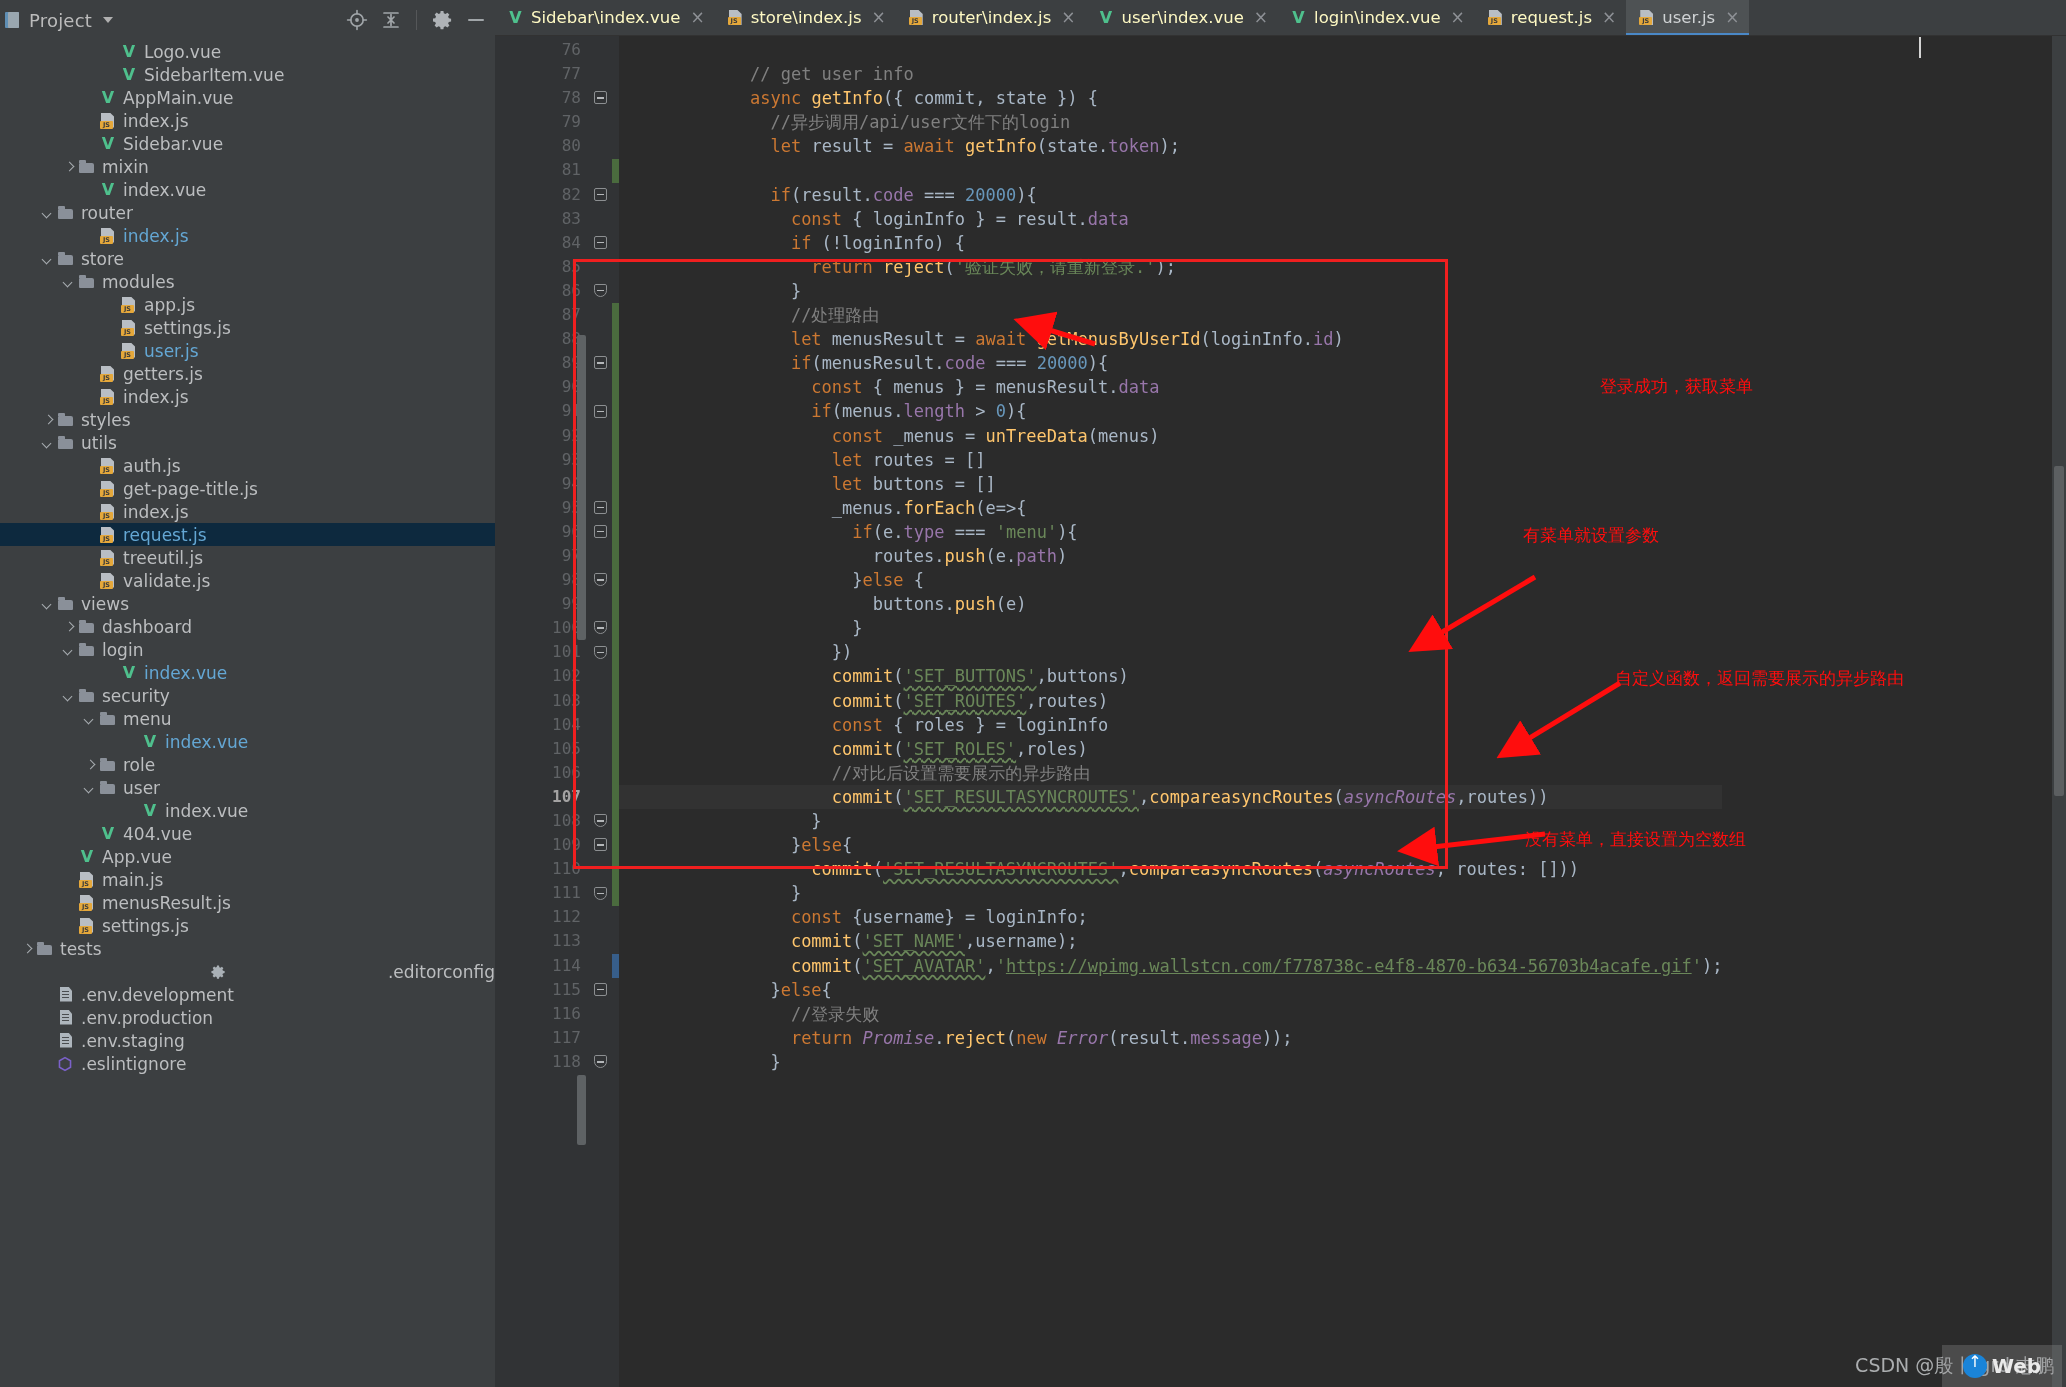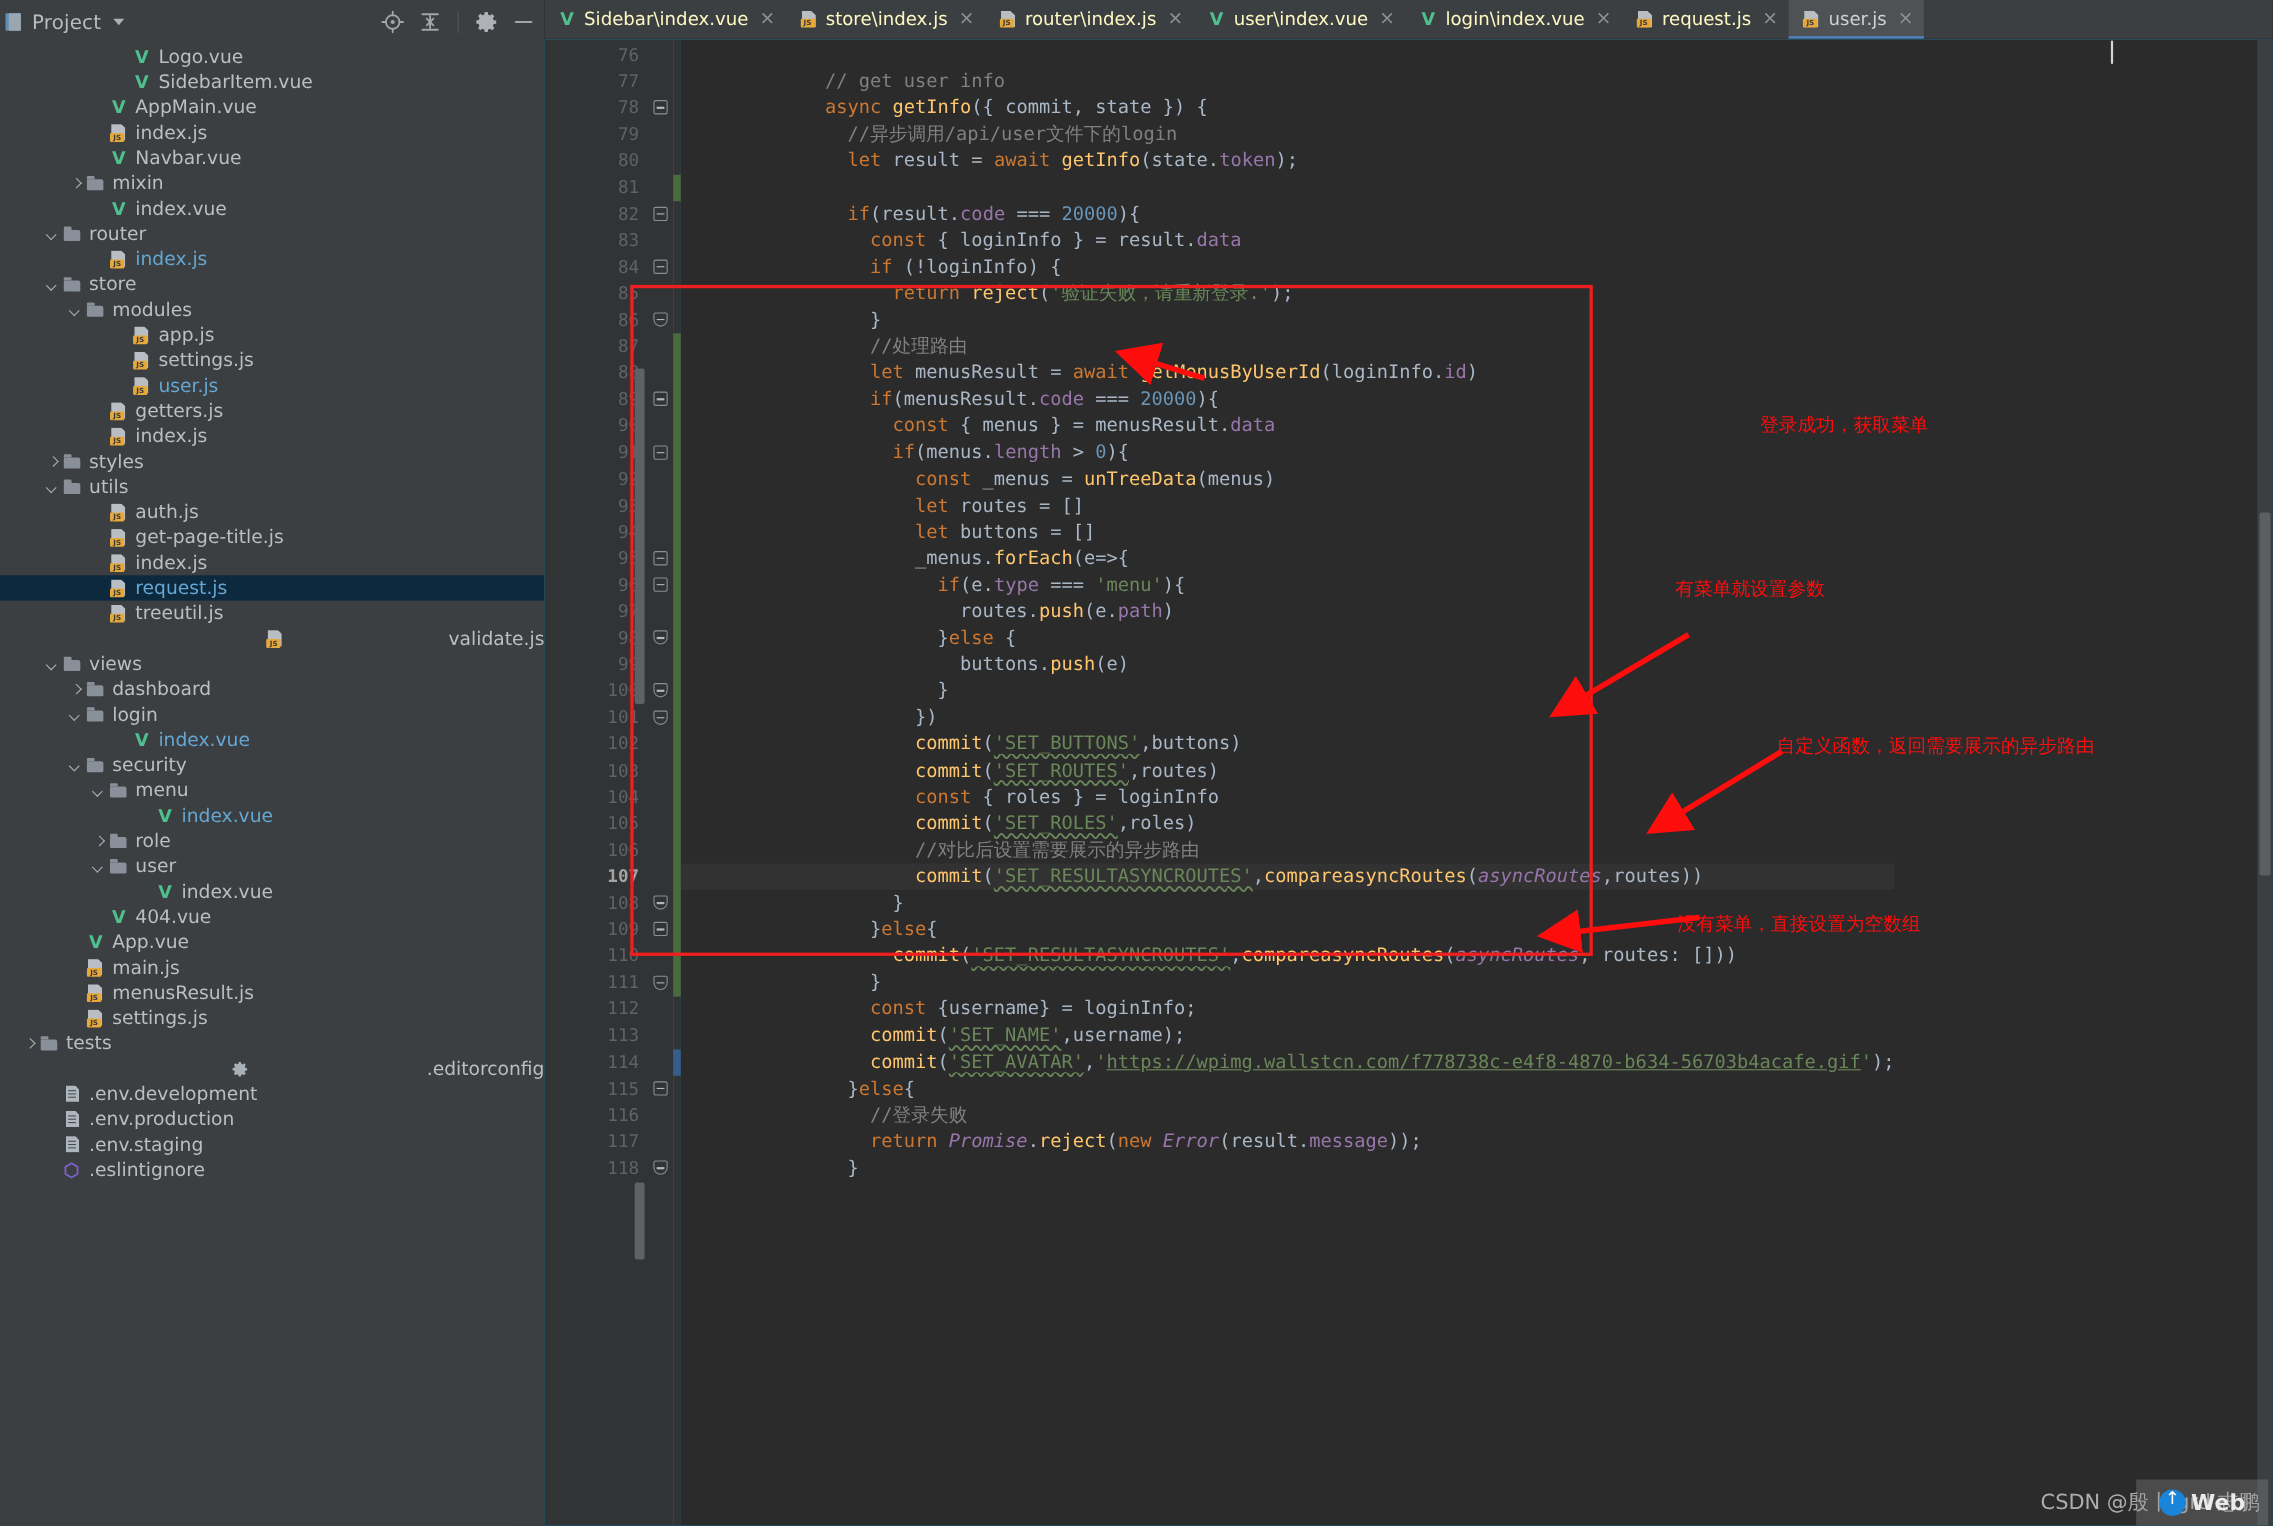--- a/index.html
+++ b/index.html
@@ -348,21 +348,21 @@
           <span class="label">AppMain.vue</span>
         </div>
         <div class="row" style="padding-left: 83px;">
           <span class="arrow"></span>
           <span class="ico ico-js"></span>
           <span class="label">index.js</span>
         </div>
         <div class="row" style="padding-left: 83px;">
           <span class="arrow"></span>
           <span class="ico ico-vue">V</span>
-          <span class="label">Navbar.vue</span>
+          <span class="label">Sidebar.vue</span>
         </div>
         <div class="row" style="padding-left: 62px;">
           <span class="arrow right"></span>
           <span class="ico ico-folder"></span>
           <span class="label">mixin</span>
         </div>
         <div class="row" style="padding-left: 83px;">
           <span class="arrow"></span>
           <span class="ico ico-vue">V</span>
           <span class="label">index.vue</span>
@@ -440,21 +440,21 @@
         <div class="row sel" style="padding-left: 83px;">
           <span class="arrow"></span>
           <span class="ico ico-js"></span>
           <span class="label blue">request.js</span>
         </div>
         <div class="row" style="padding-left: 83px;">
           <span class="arrow"></span>
           <span class="ico ico-js"></span>
           <span class="label">treeutil.js</span>
         </div>
-        <div class="row" style="padding-left: 83px; justify-content: space-between;">
+        <div class="row" style="padding-left: 83px;">
           <span class="arrow"></span>
           <span class="ico ico-js"></span>
           <span class="label">validate.js</span>
         </div>
         <div class="row" style="padding-left: 41px;">
           <span class="arrow down"></span>
           <span class="ico ico-folder"></span>
           <span class="label">views</span>
         </div>
         <div class="row" style="padding-left: 62px;">

